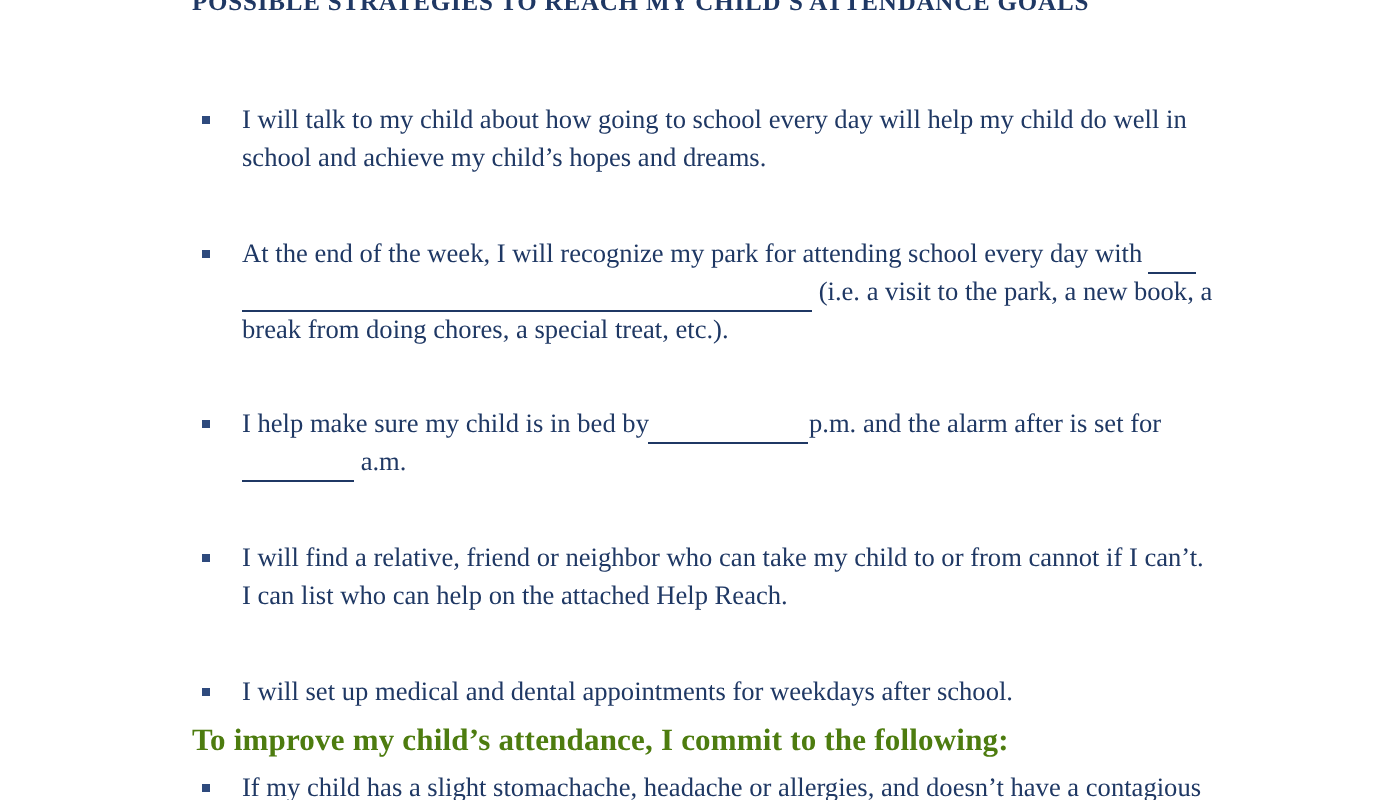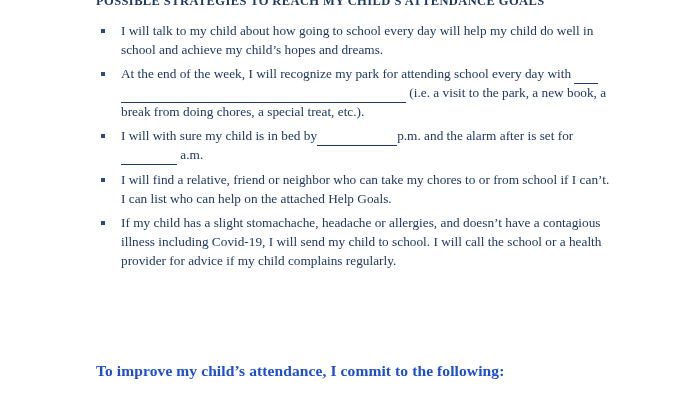--- a/index.html
+++ b/index.html
@@ -44,20 +44,21 @@
     list-style: none;
   }
   .list-item {
     position: relative;
     padding-left: 25px;
     margin-bottom: 5.5px;
     font-size: 13.3px;
     line-height: 1.42;
     color: #1f3864;
     text-align: left;
+    margin-top: 29px;
   }
   .list-item .bullet {
     position: absolute;
     left: 5px;
     top: 7px;
     width: 4px;
     height: 4px;
     background: #2e4a7d;
     display: block;
   }
@@ -70,35 +71,35 @@
   .b-sm { width: 24px; }
   .b-md { width: 56px; }
   .b-lg { width: 285px; }
   .closing {
     position: absolute;
     left: 96px;
     top: 362px;
     width: 560px;
     font-size: 15.5px;
     font-weight: bold;
-    color: #1d4ed8;
+    color: #4d7c0f;
     letter-spacing: 0.1px;
   }
 </style>
 </head>
 <body>
 
 <div class="page">
 
   <div class="heading-top">Possible Strategies to Reach My Child's Attendance Goals</div>
 
   <ul class="list">
       <li class="list-item"><span class="bullet"></span><span>I will talk to my child about how going to school every day will help my child do well in school and achieve my child’s hopes and dreams.</span></li>
       <li class="list-item"><span class="bullet"></span><span>At the end of the week, I will recognize my park for attending school every day with </span><span class="blank b-sm"></span><span class="blank b-lg"></span><span> (i.e. a visit to the park, a new book, a break from doing chores, a special treat, etc.).</span></li>
-      <li class="list-item"><span class="bullet"></span><span>I will with sure my child is in bed by</span><span class="blank b-md"></span><span class="blank b-sm"></span><span>p.m. and the alarm after is set for </span><span class="blank b-md"></span><span> a.m.</span></li>
-      <li class="list-item"><span class="bullet"></span><span>I will find a relative, friend or neighbor who can take my chores to or from school if I can’t.</span><br><span>I can list who can help on the attached Help Goals.</span></li>
-      <li class="list-item"><span class="bullet"></span></li>
+      <li class="list-item"><span class="bullet"></span><span>I help make sure my child is in bed by</span><span class="blank b-md"></span><span class="blank b-sm"></span><span>p.m. and the alarm after is set for </span><span class="blank b-md"></span><span> a.m.</span></li>
+      <li class="list-item"><span class="bullet"></span><span>I will find a relative, friend or neighbor who can take my child to or from cannot if I can’t.</span><br><span>I can list who can help on the attached Help Reach.</span></li>
+      <li class="list-item"><span class="bullet"></span><span>I will set up medical and dental appointments for weekdays after school.</span></li>
       <li class="list-item"><span class="bullet"></span><span>If my child has a slight stomachache, headache or allergies, and doesn’t have a contagious illness including Covid-19, I will send my child to school. I will call the school or a health provider for advice if my child complains regularly.</span></li>
     </ul>
 
   <div class="closing">To improve my child’s attendance, I commit to the following:</div>
 
 </div>
 
 </body></html>

